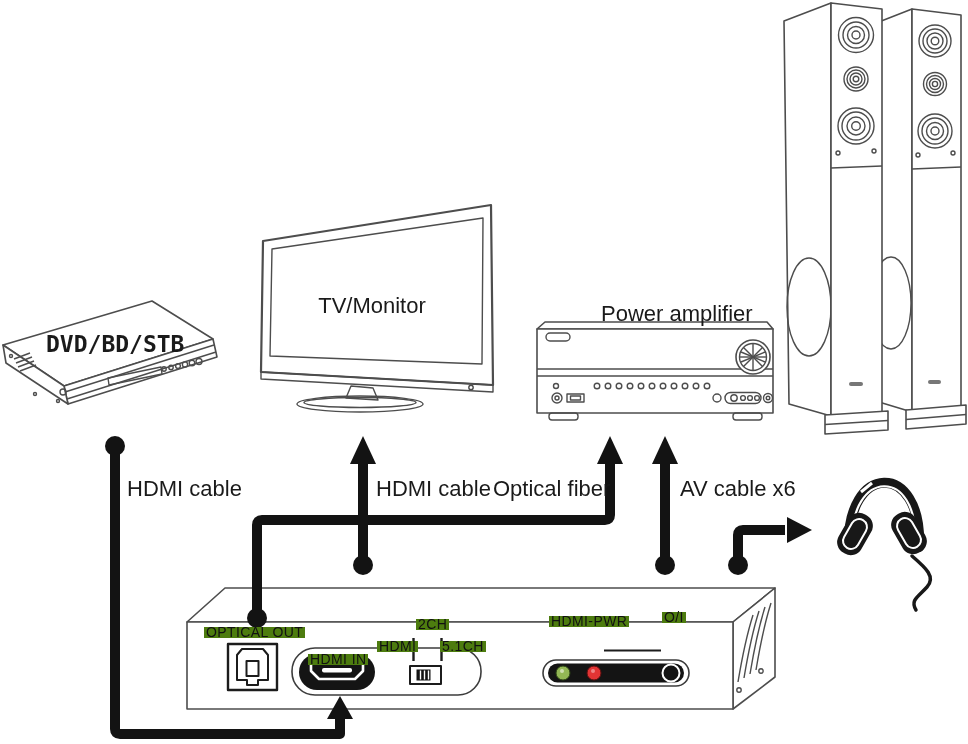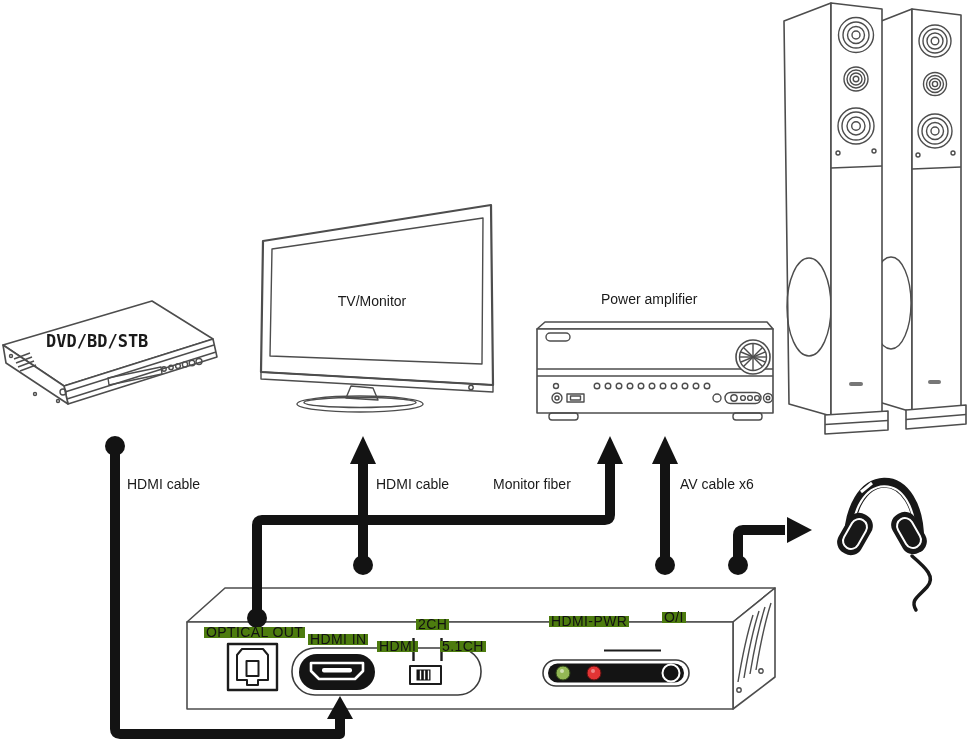--- a/index.html
+++ b/index.html
@@ -13,22 +13,22 @@
   .b{fill:none;stroke:#1c1c1c;stroke-width:2.4;stroke-linejoin:round;}
   .b2{fill:none;stroke:#1c1c1c;stroke-width:2;stroke-linejoin:round;}
   .pill{fill:none;stroke:#3c3c3c;stroke-width:1.6;}
   .dark{fill:#141414;stroke:none;}
   .wl{fill:none;stroke:#ffffff;stroke-width:2.6;stroke-linejoin:round;}
   .hp{fill:#181818;stroke:none;}
   .hpl{fill:none;stroke:#181818;stroke-linecap:round;}
   .cl{fill:none;stroke:#131313;stroke-width:10;stroke-linejoin:round;}
   .cf{fill:#131313;stroke:none;}
   
-  .lbl{position:absolute;font-size:14px;white-space:nowrap;color:#1a1a1a;}
-  .mono{font-family:"DejaVu Sans Mono",monospace;font-weight:bold;font-size:17px;}
+  .lbl{position:absolute;font-size:22px;white-space:nowrap;color:#1a1a1a;}
+  .mono{font-family:"DejaVu Sans Mono",monospace;font-weight:bold;font-size:23px;}
   .ctr{text-align:center;}
   .plbl{position:absolute;background:#4d7c0f;color:#111;font-weight:normal;font-size:14px;
         letter-spacing:0.4px;line-height:11px;padding:0 2px;white-space:nowrap;}
 </style>
 </head>
 <body>
 
 <div class="canvas">
 
   <svg class="layer" style="left:0;top:295px;width:240px;height:130px" viewBox="0 295 240 130">
@@ -246,28 +246,28 @@
     </g>
     <g>
       <circle class="cf" cx="738" cy="565" r="10" fill="#131313"></circle>
       <path class="cl" d="M738,565 V535 Q738,530 743,530 H785" stroke="#131313"></path>
       <polygon class="cf" points="787,517 787,543 812,530" fill="#131313"></polygon>
     </g>
   </svg>
 
   <div class="lbl mono" style="left:46px;top:331px">DVD/BD/STB</div>
   <div class="lbl ctr" style="left:312px;top:293px;width:120px">TV/Monitor</div>
-  <div class="lbl" style="left:601px;top:291px">Power amplifier</div>
+  <div class="lbl" style="left:601px;top:301px">Power amplifier</div>
 
   <div class="lbl" style="left:127px;top:476px">HDMI cable</div>
   <div class="lbl" style="left:376px;top:476px">HDMI cable</div>
-  <div class="lbl" style="left:493px;top:476px">Monitor fiber</div>
+  <div class="lbl" style="left:493px;top:476px">Optical fiber</div>
   <div class="lbl" style="left:680px;top:476px">AV cable x6</div>
 
   <div class="plbl" style="left:204px;top:627px">OPTICAL OUT</div>
-  <div class="plbl" style="left:308px;top:634px">HDMI IN</div>
+  <div class="plbl" style="left:308px;top:654px">HDMI IN</div>
   <div class="plbl" style="left:377px;top:641px">HDMI</div>
   <div class="plbl" style="left:416px;top:619px">2CH</div>
   <div class="plbl" style="left:440px;top:641px">5.1CH</div>
   <div class="plbl" style="left:549px;top:616px">HDMI-PWR</div>
   <div class="plbl" style="left:662px;top:612px">O/I</div>
 
 </div>
 
 </body></html>

